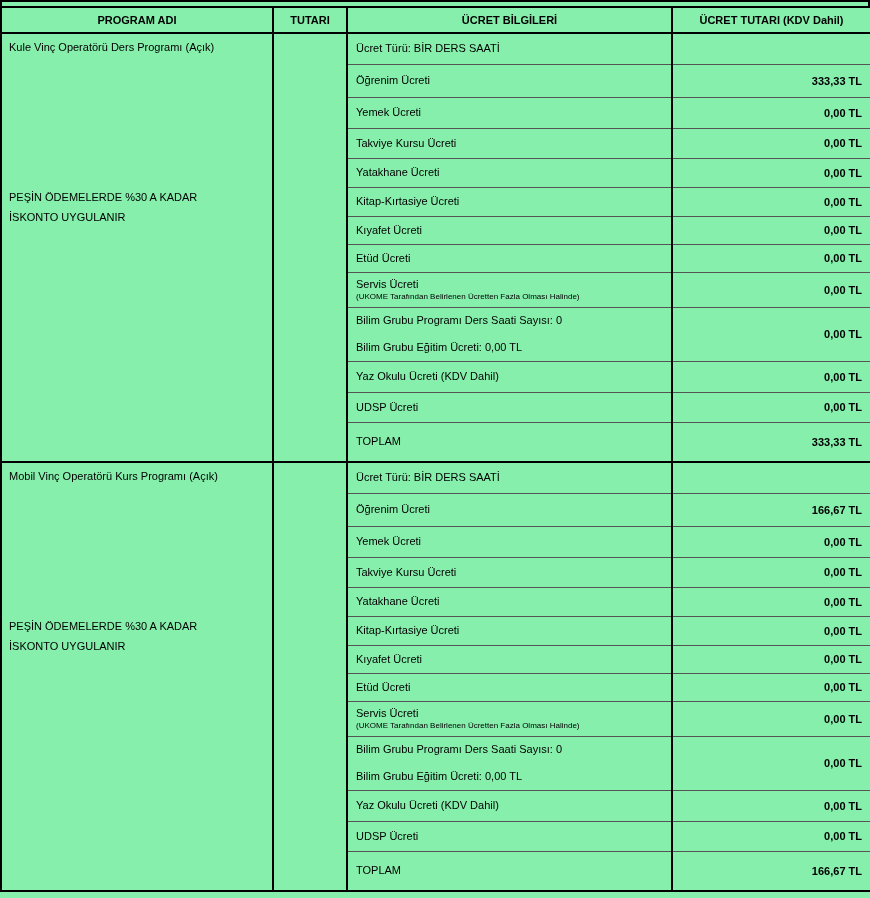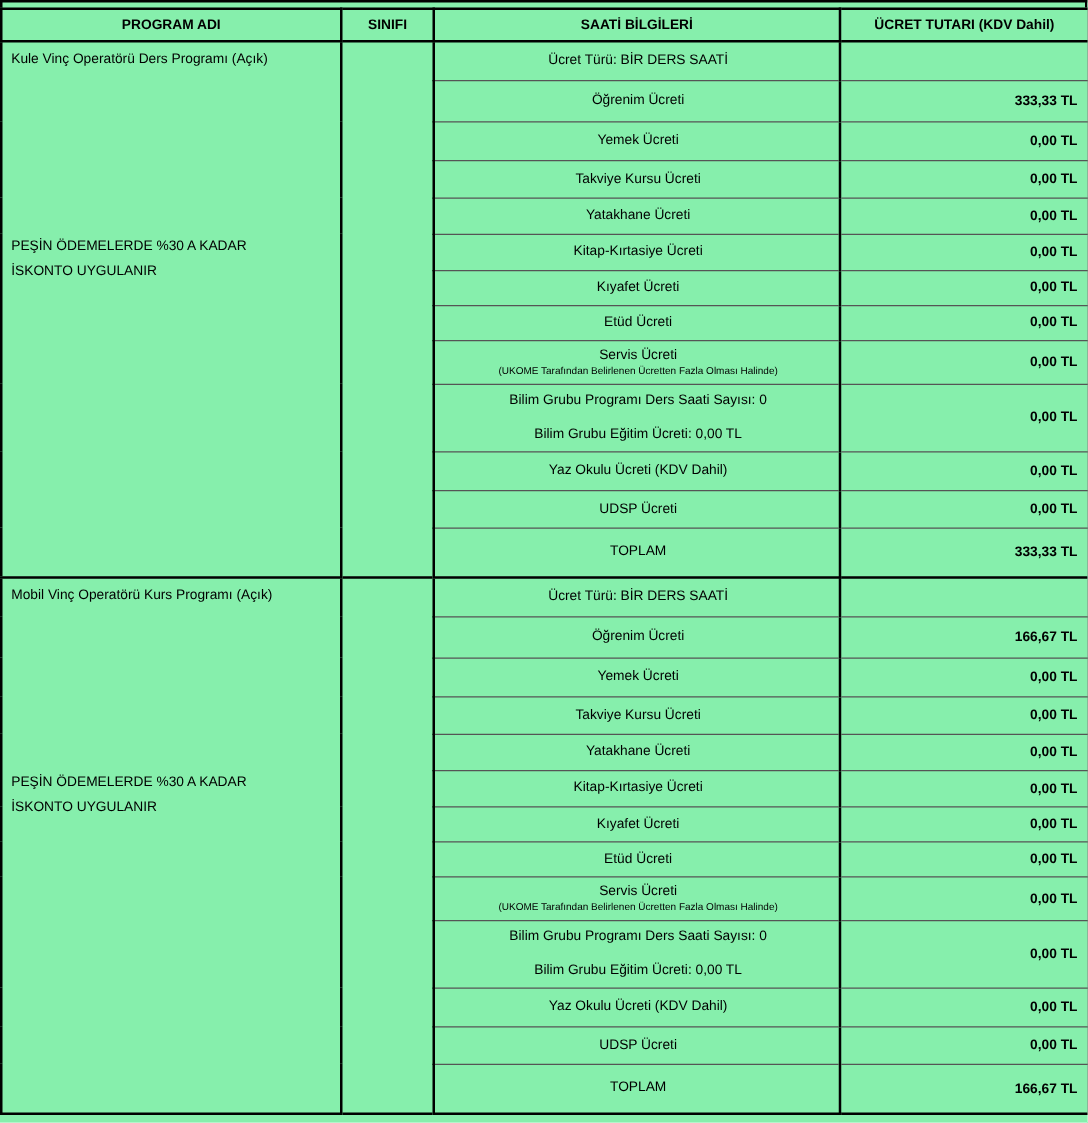--- a/index.html
+++ b/index.html
@@ -56,21 +56,20 @@
   }
   td.sinif-cell {
     border-right: 2px solid #000;
     border-top: 2px solid #000;
   }
   td.label-cell {
     border-right: 2px solid #000;
     border-top: 1px solid #555;
     padding: 2px 6px 2px 8px;
     line-height: 13px;
-    text-align: center;
   }
   td.value-cell {
     border-top: 1px solid #555;
     text-align: right;
     font-weight: bold;
     padding: 2px 8px 2px 2px;
   }
   tbody tr:first-child td.label-cell,
   tbody tr:first-child td.value-cell {
     border-top: 2px solid #000;
@@ -109,22 +108,22 @@
   <table class="fee-table" id="fee-table">
     <colgroup>
       <col style="width:272px">
       <col style="width:74px">
       <col style="width:325px">
       <col style="width:199px">
     </colgroup>
     <thead>
       <tr>
         <th>PROGRAM ADI</th>
-        <th>SINIFI</th>
-        <th>SAATİ BİLGİLERİ</th>
+        <th>TUTARI</th>
+        <th>ÜCRET BİLGİLERİ</th>
         <th>ÜCRET TUTARI (KDV Dahil)</th>
       </tr>
     </thead>
   <tbody>
         <tr style="height: 31px;">
           <td class="program-cell" rowspan="13">
             <div class="program-title">Kule Vinç Operatörü Ders Programı (Açık)</div>
             <div class="program-note">
               <div>PEŞİN ÖDEMELERDE %30 A KADAR</div>
               <div>İSKONTO UYGULANIR</div>

